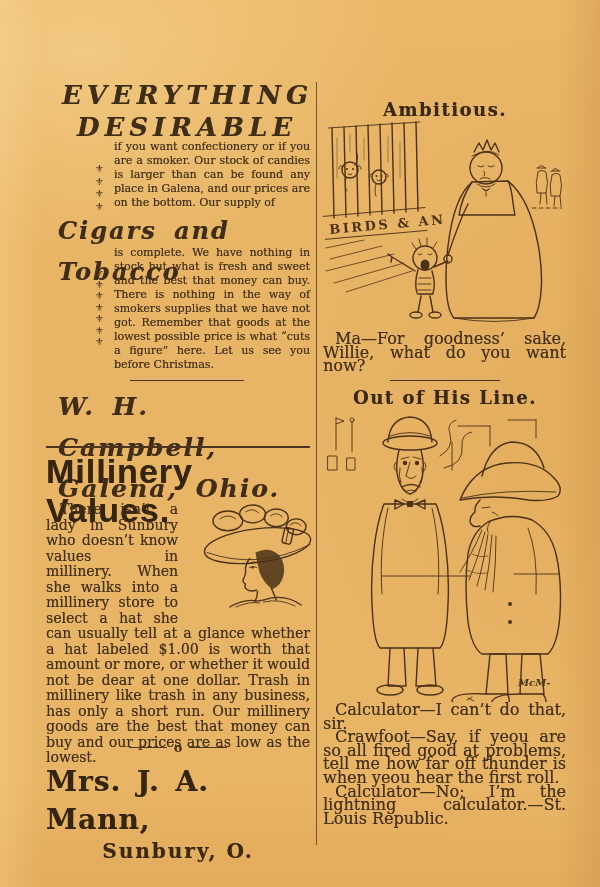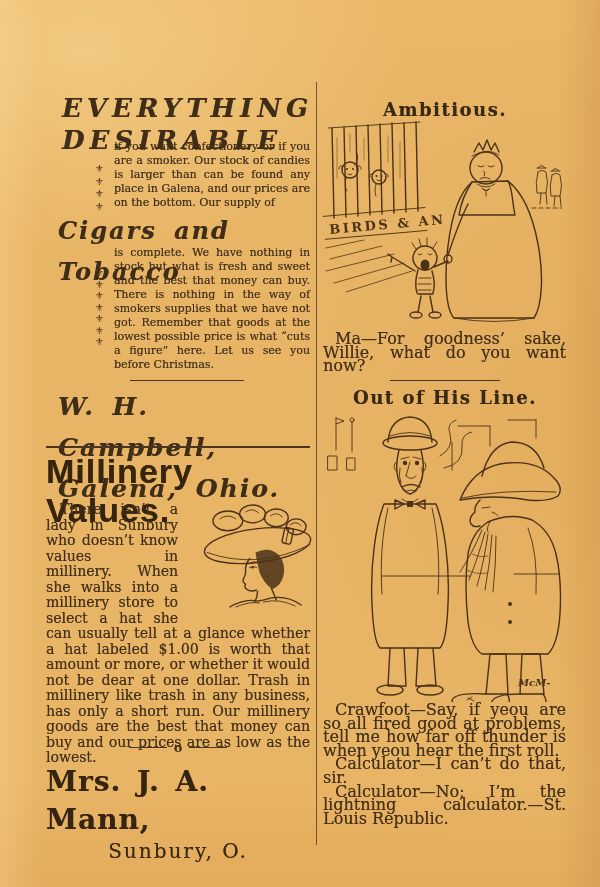--- a/index.html
+++ b/index.html
@@ -43,40 +43,40 @@
   .millinery-body{
     font-size:14px;line-height:15.5px;text-align:justify;color:#43301b;
     text-indent:14px;
   }
   .hat-illus{float:right;width:124px;height:104px;margin:2px 0 4px 8px;}
   .divider-o{display:flex;align-items:center;justify-content:center;gap:7px;
     font-size:13px;font-weight:bold;color:#46321c;}
   .divider-o .dash{width:38px;height:1.5px;background:#4a3420;}
   .mann-name{font-weight:bold;font-size:28px;line-height:38px;text-align:left;
     letter-spacing:1px;word-spacing:5px;color:#352510;}
-  .mann-town{font-weight:normal;font-size:20px;line-height:24px;text-align:center;
+  .mann-town{font-weight:bold;font-size:20px;line-height:24px;text-align:center;
     letter-spacing:2px;color:#3a2912;}
 
   
   .cartoon-title{font-weight:bold;font-size:18px;letter-spacing:1.5px;
     text-align:center;color:#3a2912;}
   .caption{font-size:16px;line-height:13.6px;text-align:justify;color:#43301b;}
   .caption p{margin:0;text-indent:12px;}
   .vrule{width:1px;background:rgba(74,52,32,0.75);}
   svg .ln{stroke:#4a3117;fill:none;stroke-width:1.4;stroke-linecap:round;stroke-linejoin:round;}
   svg .thin{stroke-width:0.9;}
   svg .fillink{fill:#4a3117;stroke:none;}
   svg text{font-family:"DejaVu Serif",serif;}
 </style>
 </head>
 <body>
 
 <div id="page">
 
-  <div class="abs display-heading print" style="left:62px;top:92px;width:250px;">
+  <div class="abs display-heading print" style="left:62px;top:79px;width:250px;text-align:center;">
     <div>EVERYTHING</div>
     <div>DESIRABLE</div>
   </div>
 
   <div class="abs ornament-col" style="left:95px;top:163px;line-height:12.5px;">⚜
 ⚜
 ⚜
 ⚜</div>
 
   <div class="abs ad-para print" style="left:114px;top:140px;width:196px;">if you want confectionery or if you are a smoker.  Our stock of candies is larger than can be found any place in Galena, and our prices are on the bottom.  Our supply of</div>
@@ -297,18 +297,18 @@
       <path class="ln" d="M168 250 L164 290 H186 L184 250 Z" fill="url(#c2-check)"></path>
       <path class="ln" d="M200 250 L198 290 H222 L218 250 Z" fill="url(#c2-check)"></path>
       <path class="ln" d="M164 290 Q134 288 130 296 Q130 302 150 302 L186 301 Q189 295 185 290"></path>
       <path class="ln" d="M198 290 Q174 290 170 297 Q170 303 188 303 L223 302 Q226 296 221 290"></path>
       <path class="ln thin" d="M146 294 l6 3 m-2 -4 l-5 3"></path>
     </g>
     <text x="196" y="282" font-size="10" font-style="italic" font-weight="bold" class="fillink">McM-</text>
   </svg>
 
   <div class="abs caption print" style="left:323px;top:703px;width:243px;">
+    <p>Calculator—I can’t do that, sir.</p>
     <p>Crawfoot—Say, if yeou are so all fired good at problems, tell me how far off thunder is when yeou hear the first roll.</p>
-    <p>Calculator—I can’t do that, sir.</p>
     <p>Calculator—No; I’m the lightning calculator.—St. Louis Republic.</p>
   </div>
 
 </div>
 
 </body></html>

